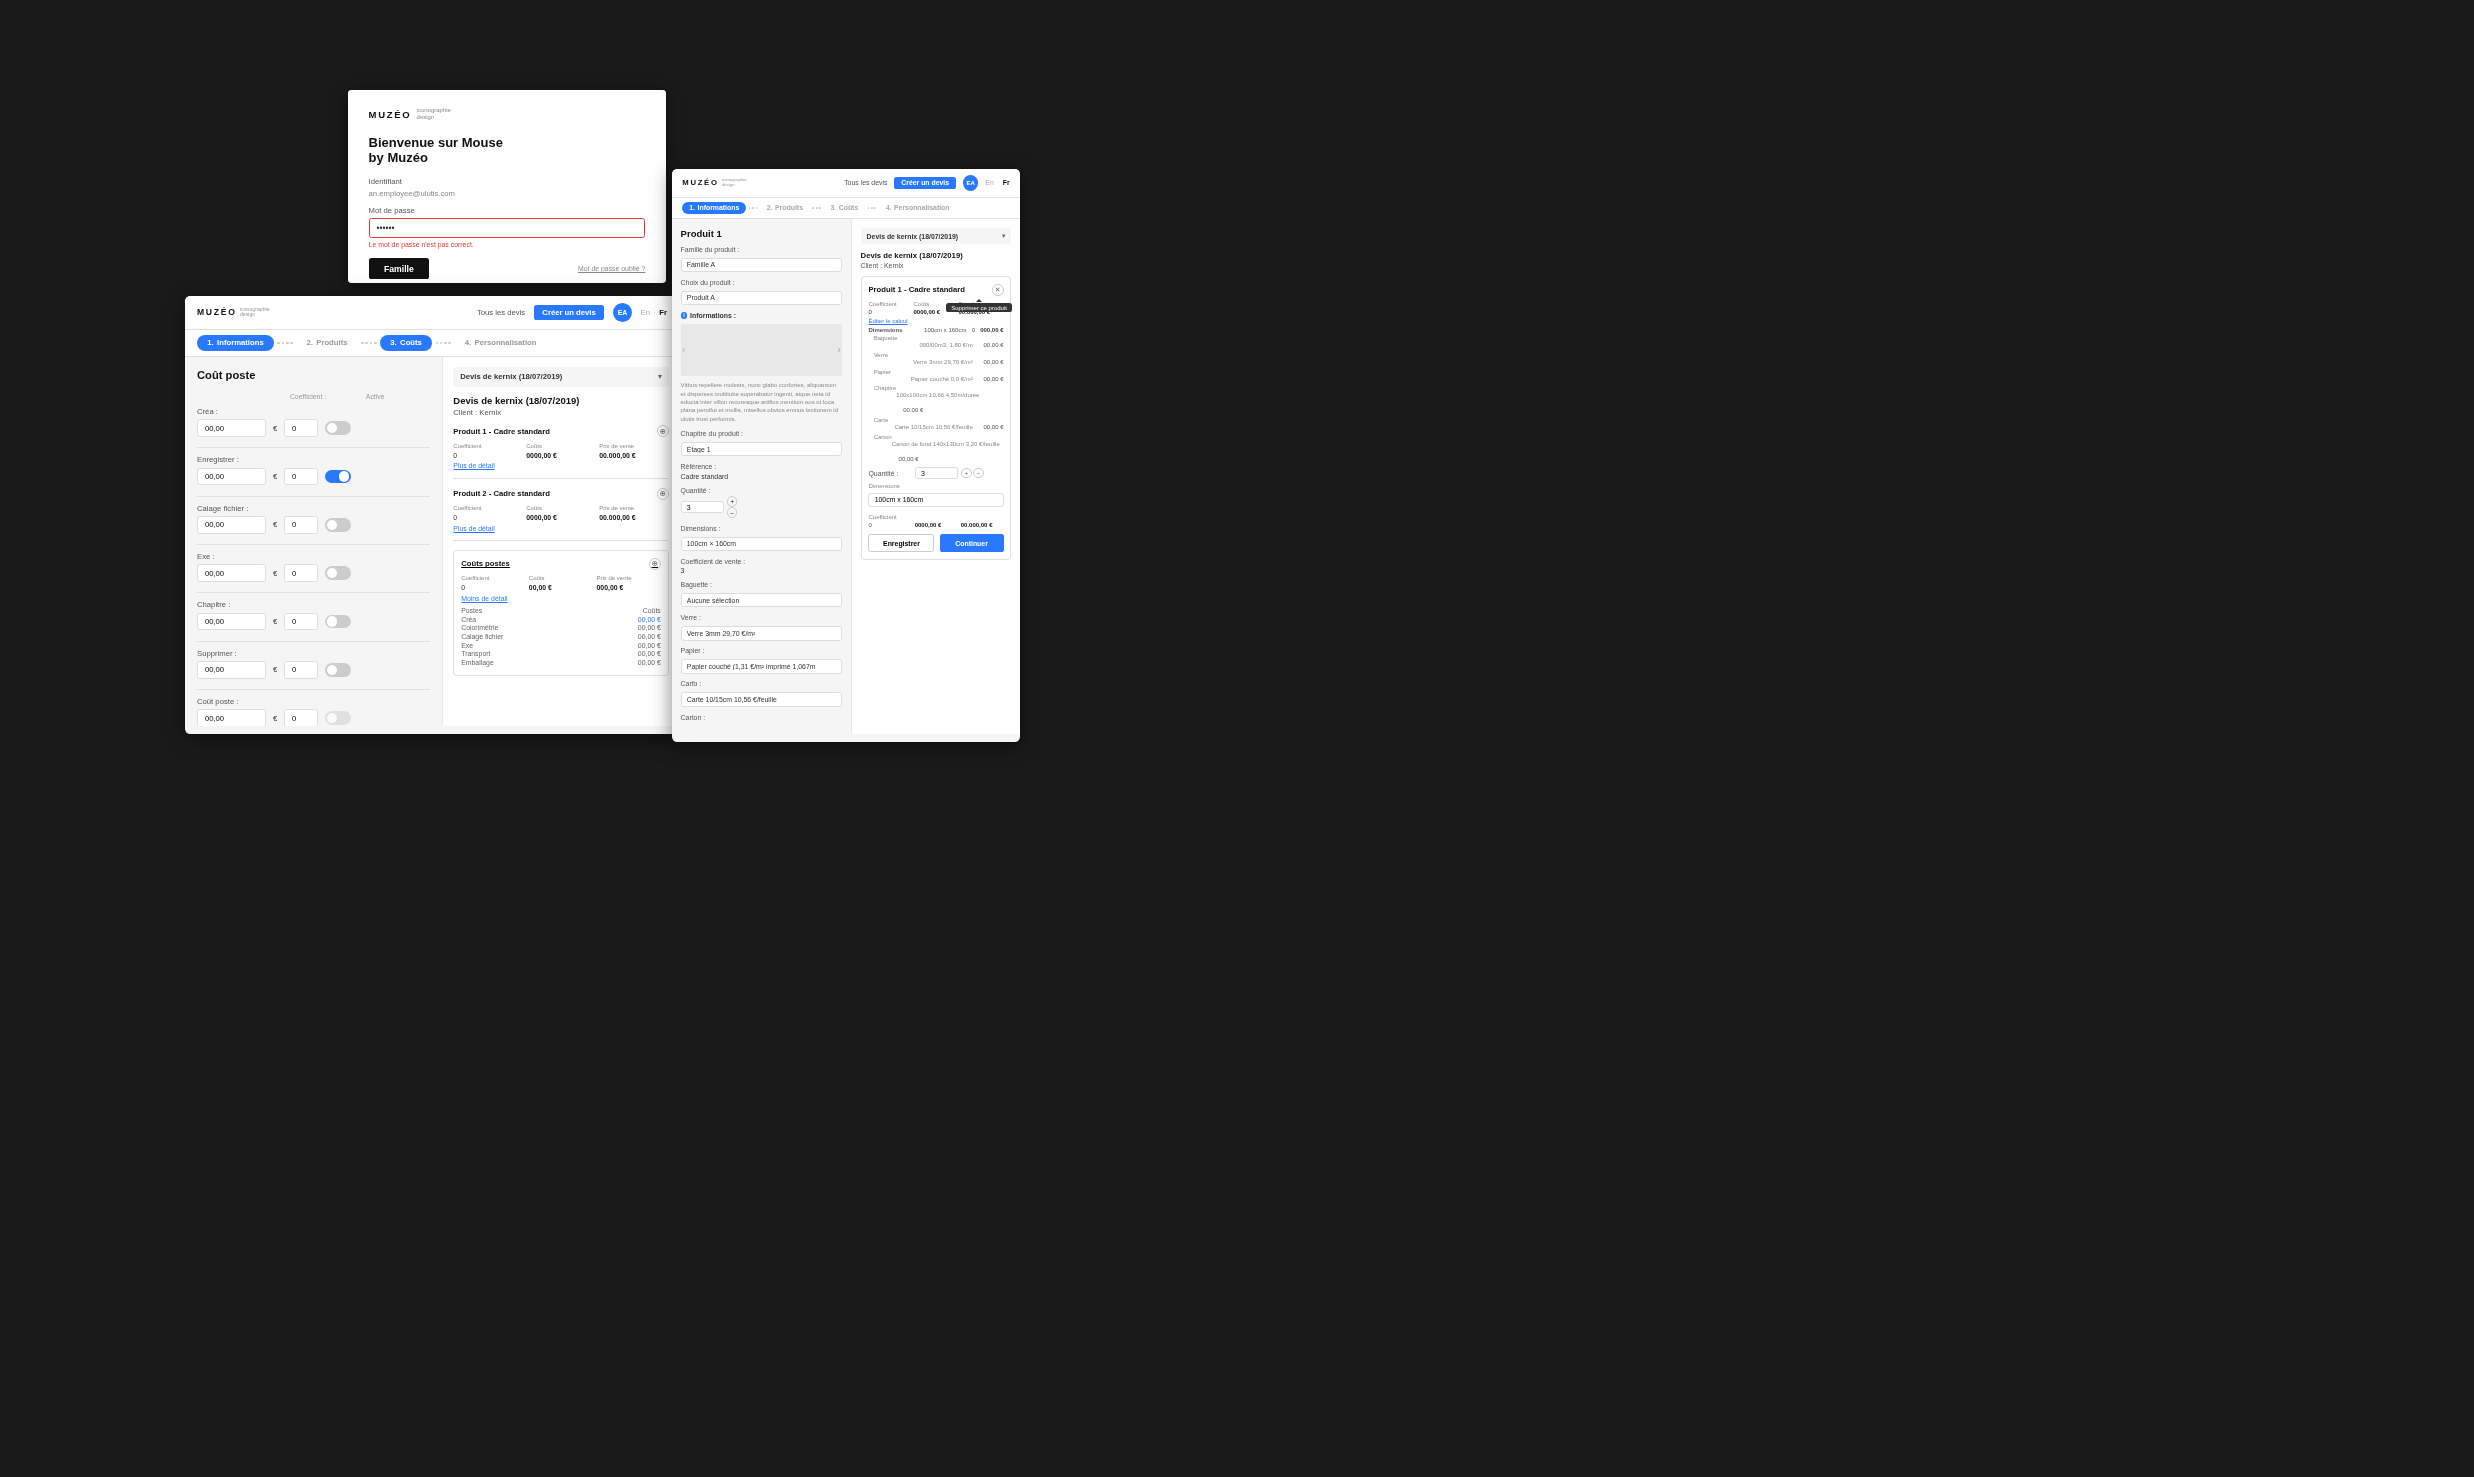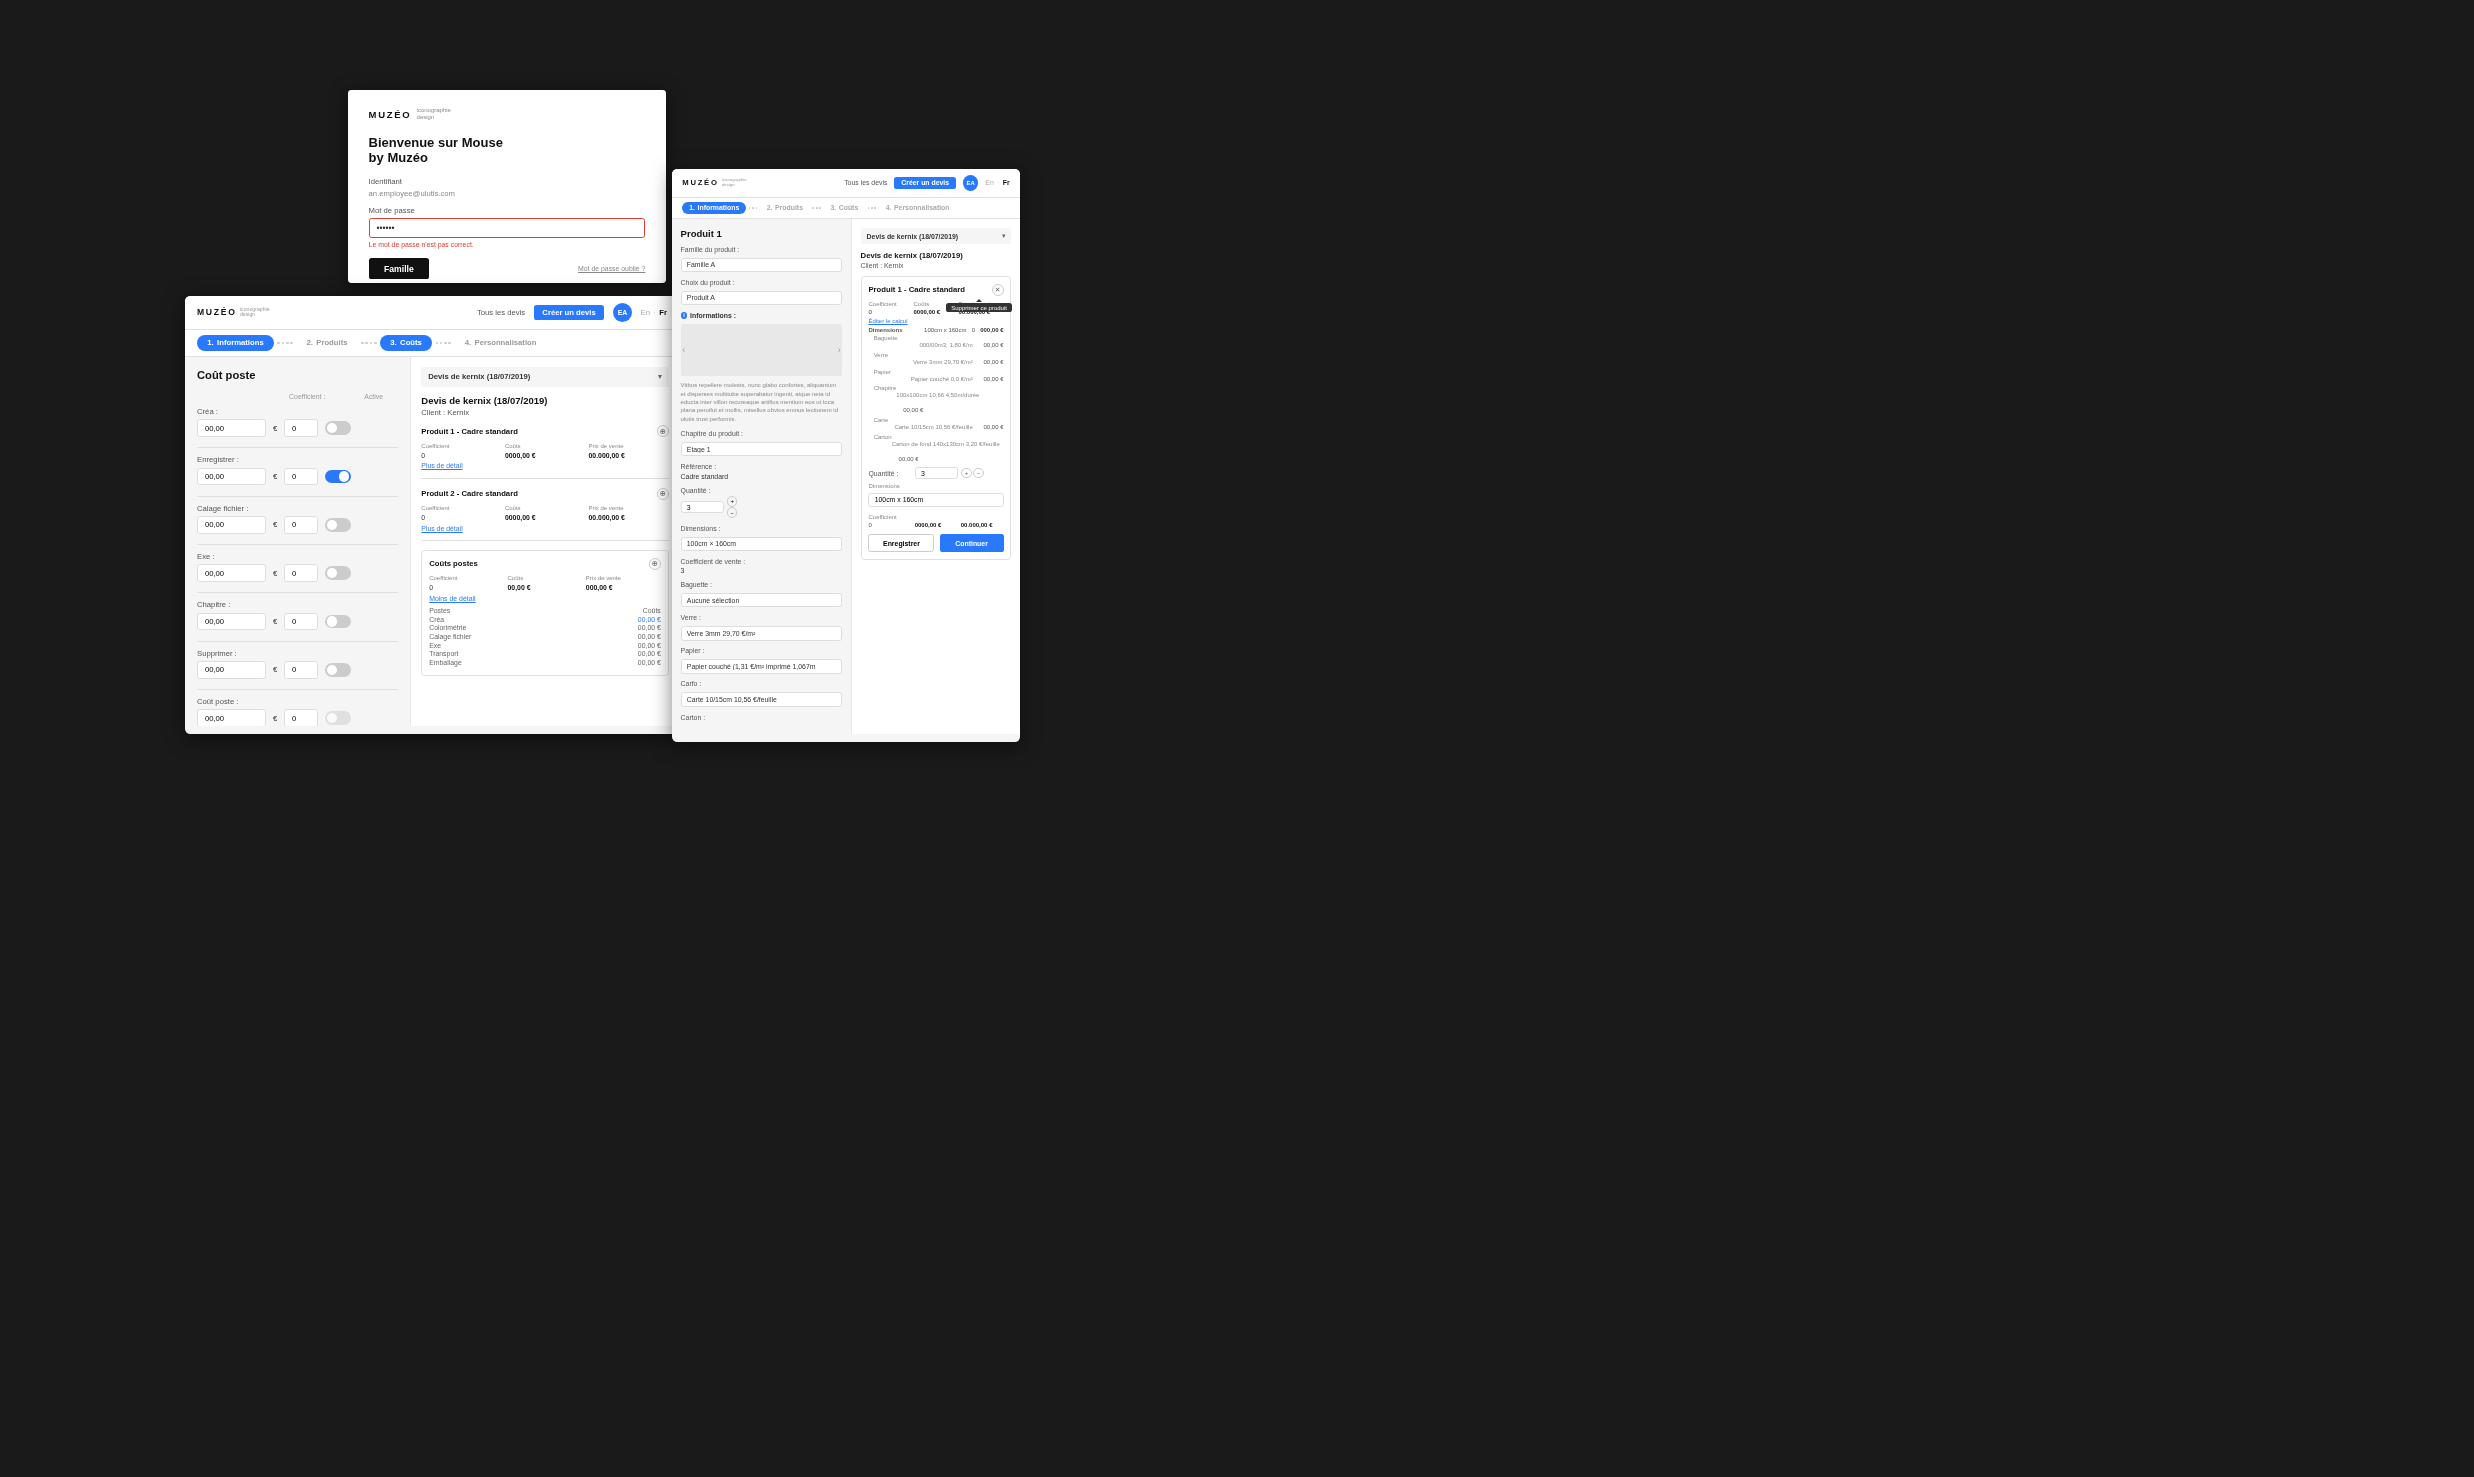--- a/index.html
+++ b/index.html
@@ -255,21 +255,21 @@
       display: flex;
       gap: 1.7px;
     }
 
     
     .app-content {
       display: flex;
       height: calc(100% - 69px);
     }
     .app-left {
-      width: 226px;
+      width: 258px;
       background: #f5f5f5;
       padding: 12px;
       border-right: 0.9px solid #e8e8e8;
       overflow-y: auto;
     }
     .app-right {
       flex: 1;
       background: #fff;
       padding: 10.3px;
       overflow-y: auto;
@@ -426,20 +426,21 @@
       border: 0.9px solid #e0e0e0;
       border-radius: 3.4px;
       padding: 6.9px;
       margin-bottom: 6.9px;
     }
     .costs-header {
       display: flex;
       align-items: center;
       justify-content: space-between;
       margin-bottom: 5.2px;
+      text-decoration: underline;
     }
     .costs-label {
       font-size: 7.7px;
       font-weight: 700;
       color: #111;
     }
     .detail-table {
       margin-top: 5.2px;
     }
     .detail-row {

